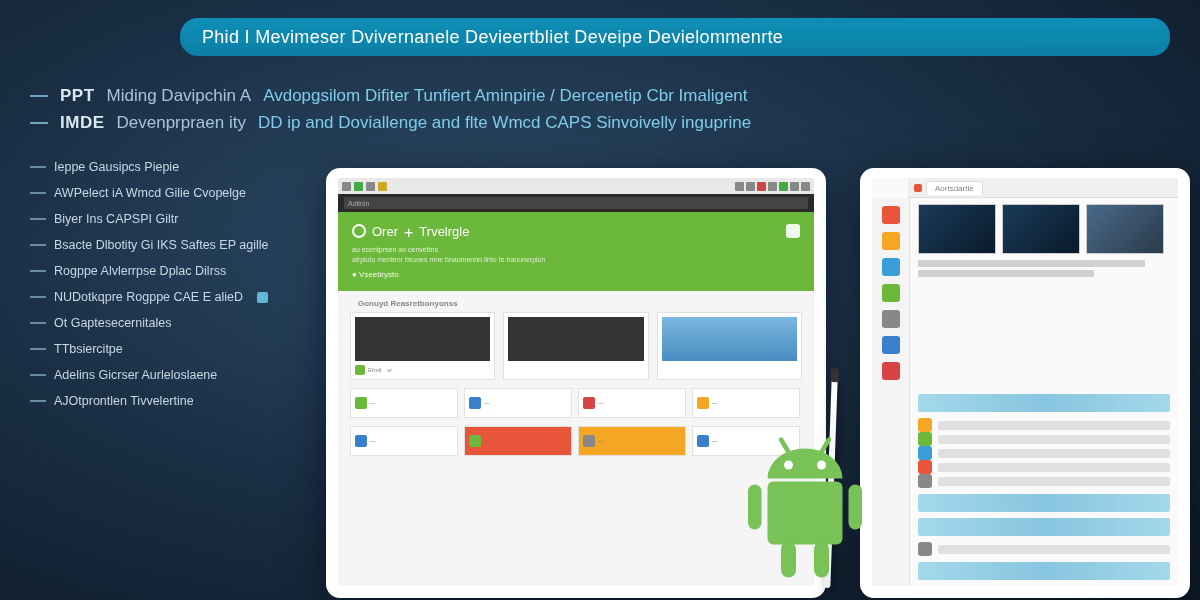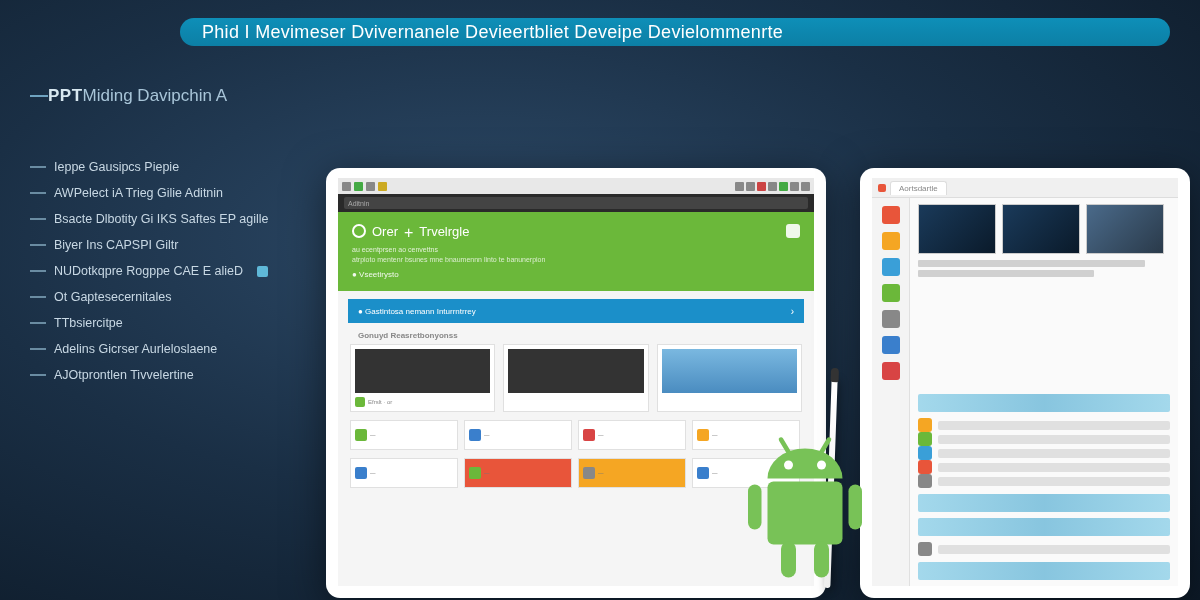--- a/index.html
+++ b/index.html
@@ -4,34 +4,34 @@
 <style>
   * { margin:0; padding:0; box-sizing:border-box; font-family: Arial, Helvetica, sans-serif; }
   html,body { width:1200px; height:600px; overflow:hidden; }
   body {
     background: radial-gradient(ellipse at 40% 40%, #2d4a68 0%, #1a2f45 50%, #0d1a28 100%);
     position:relative;
   }
 
   
   .banner {
-    position:absolute; top:18px; left:180px; right:30px; height:28px;
+    position:absolute; top:18px; left:180px; right:30px; height:38px;
     background:linear-gradient(#0e8fb8,#0c7fa5);
     border-radius:18px;
     color:#fff; font-size:18px; font-weight:400;
     display:flex; align-items:center; padding:0 22px;
     letter-spacing:0.3px;
   }
 
   
   .subtitle {
     position:absolute; top:82px; left:30px; right:30px;
     color:#a8c5d8; font-size:17px; line-height:1.6;
   }
-  .subtitle .row { display:flex; align-items:center; gap:0; }
+  .subtitle .row { display:flex; align-items:center; gap:12px; }
   .subtitle .dash { width:18px; height:2px; background:#6fa3c0; flex-shrink:0; }
   .subtitle b { color:#d8e8f0; font-weight:700; letter-spacing:0.5px; }
   .subtitle .hl { color:#7fcce8; }
 
   
   .bullets {
     position:absolute; top:160px; left:30px; width:280px;
     display:flex; flex-direction:column; gap:12px;
   }
   .bullets .item {
@@ -96,21 +96,21 @@
   .tiles { display:flex; flex-wrap:wrap; gap:6px; padding:8px 12px 0 12px; }
   .tile { width:calc(25% - 5px); height:30px; background:#fff; border:1px solid #e0e0e0; display:flex; align-items:center; padding:0 4px; gap:3px; }
   .tile .ic { width:12px; height:12px; border-radius:2px; }
   .tile .tx { font-size:5.5px; color:#777; flex:1; overflow:hidden; }
   .tile.red { background:#e8553a; }
   .tile.yel { background:#f5a623; }
 
   
   .tablet2 { top:168px; left:860px; width:330px; height:430px; }
   .tablet2 .tablet-inner { background:#fafafa; }
-  .t2-top { height:20px; background:#f0f0f0; border-bottom:1px solid #ddd; display:flex; align-items:center; padding:0 6px; gap:4px; font-size:8px; color:#888; }
+  .t2-top { height:20px; background:#f0f0f0; border-bottom:1px solid #ddd; display:flex; align-items:center; padding:0 6px; gap:4px; font-size:8px; color:#888;margin-left:36px; }
   .t2-top .tab { padding:2px 8px; background:#fff; border:1px solid #ddd; border-bottom:none; border-radius:3px 3px 0 0; }
   .t2-body { flex:1; display:flex; overflow:hidden; }
   .t2-side { width:38px; background:#f4f4f4; border-right:1px solid #e0e0e0; display:flex; flex-direction:column; gap:8px; padding:8px 0; align-items:center; }
   .t2-side .ic { width:18px; height:18px; border-radius:3px; }
   .t2-main { flex:1; padding:6px 8px; display:flex; flex-direction:column; gap:6px; overflow:hidden; }
   .t2-row { display:flex; gap:6px; }
   .t2-thumb { width:78px; height:50px; background:linear-gradient(135deg,#1a3a5a,#0a1a2a); border:1px solid #ccc; }
   .t2-thumb.city { background:linear-gradient(135deg,#4a6a8a,#2a3a4a); }
   .t2-lines { flex:1; display:flex; flex-direction:column; gap:3px; }
   .t2-line { height:7px; background:#d0d0d0; border-radius:1px; }
@@ -142,39 +142,50 @@
 
 <div class="banner">
   <span>Phid I Mevimeser Dvivernanele Devieertbliet Deveipe Devielommenrte</span>
 </div>
 
 <div class="subtitle">
   <div class="row">
     <span class="dash"></span>
     <b>PPT</b>
     <span>Miding Davipchin A</span>
+    <span class="hl">Avdopgsilom Difiter Tunfiert Aminpirie / Dercenetip Cbr Imaligent</span>
+  </div>
+  <div class="row">
+    <span class="dash"></span>
+    <b>IMDE</b>
+    <span>Devenprpraen ity</span>
+    <span class="hl">DD ip and Doviallenge and flte Wmcd CAPS Sinvoivelly inguprine</span>
   </div>
 </div>
 
 <div class="bullets" id="bullets">
     <div class="item">
       <span class="dash"></span>
       <span>Ieppe Gausipcs Piepie</span>
     </div>
     <div class="item">
       <span class="dash"></span>
-      <span>AWPelect iA Trieg Gilie Aditnin</span>
+      <span>AWPelect iA Wmcd Gilie Cvopelge</span>
+    </div>
+    <div class="item">
+      <span class="dash"></span>
+      <span>Biyer Ins CAPSPI Giltr</span>
     </div>
     <div class="item">
       <span class="dash"></span>
       <span>Bsacte Dlbotity Gi IKS Saftes EP agille</span>
     </div>
     <div class="item">
       <span class="dash"></span>
-      <span>Biyer Ins CAPSPI Giltr</span>
+      <span>Rogppe Alvlerrpse Dplac Dilrss</span>
     </div>
     <div class="item">
       <span class="dash"></span>
       <span>NUDotkqpre Rogppe CAE E alieD</span>
       <span class="dot"></span>
     </div>
     <div class="item">
       <span class="dash"></span>
       <span>Ot Gaptesecernitales</span>
     </div>
@@ -221,24 +232,20 @@
         <span class="circ"></span>
         <span>Orer</span>
         <span class="plus">+</span>
         <span>Trvelrgle</span>
         <span class="spacer"></span>
         <span class="phone"></span>
       </div>
       <div class="hero-sub">au ecentprsen ao cenvettns</div>
       <div class="hero-line">atrpioto mentenr bsunes mne bnaumennn linto te banunerpion</div>
       <div class="hero-badge">● <span>Vseetirysto</span></div>
-    </div>
-    <div class="bluebar">
-      <span>● <span>Gastintosa nemann Inturrntrrey</span></span>
-      <span class="chev">›</span>
     </div>
     <div class="section-label">Gonuyd Reasretbonyonss</div>
     <div class="cards">
       <div class="card">
         <div class="card-img"></div>
         <div class="card-sub">
             <span class="ic"></span>
             <span class="tx">Efrslt · or</span>
           </div>
       </div>

